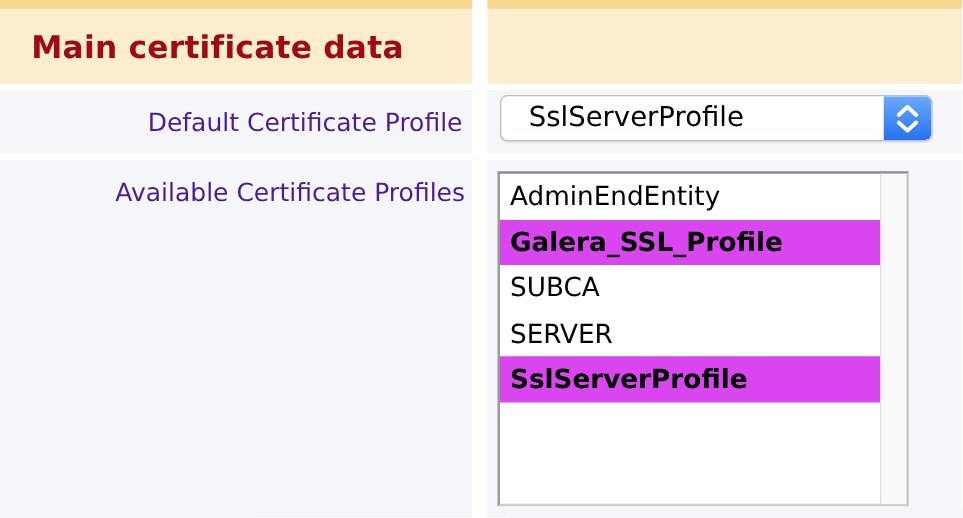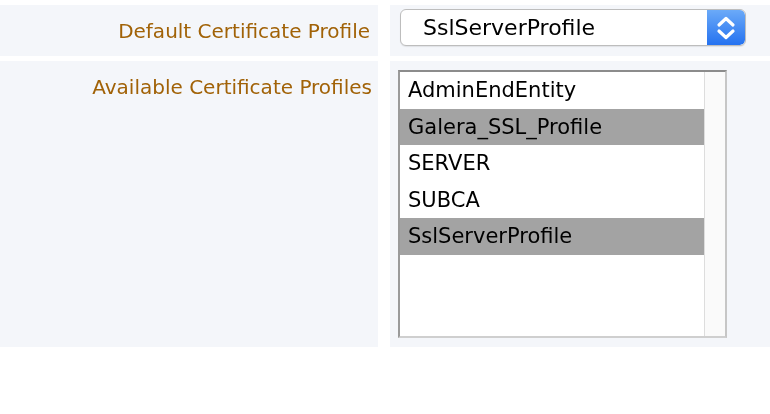--- a/index.html
+++ b/index.html
@@ -39,21 +39,21 @@
 
   
   .field-row .cell-left,
   .field-row .cell-right { background: #F4F6FA; }
 
   .row-default { height: 51px; }
   .row-default .cell-left {
     display: flex; align-items: center; justify-content: flex-end;
     padding-right: 8px;
   }
-  .field-label { font-size: 20px; color: #a16207; white-space: nowrap; }
+  .field-label { font-size: 20px; color: #4c1d95; white-space: nowrap; }
 
   .row-available { height: 286px; }
   .row-available .cell-left {
     display: flex; align-items: flex-start; justify-content: flex-end;
     padding-top: 14px; padding-right: 6px;
   }
 
   
   .select {
     margin: 4px 0 0 10px;
@@ -97,32 +97,39 @@
   }
   .list-options { flex: 1; overflow: hidden; }
   .list-option {
     height: 36.5px;
     line-height: 36.5px;
     padding-left: 8px;
     font-size: 21px;
     white-space: nowrap;
     overflow: hidden;
   }
-  .list-option.selected { background: #a3a3a3; }
+  .list-option.selected { background: #d946ef; font-weight: bold; }
   .scrollbar-track {
     flex: 0 0 21px;
     background: #FAFAFA;
     border-left: 1px solid #DDDDDD;
   }
 </style>
 </head>
 <body>
 
 <div class="page">
 
+  <div class="row header-row">
+    <div class="cell-left">
+      <span class="section-title">Main certificate data</span>
+    </div>
+    <div class="cell-gap"></div>
+    <div class="cell-right"></div>
+  </div>
 
   <div class="row-gap"></div>
 
   <div class="row field-row row-default">
     <div class="cell-left">
       <span class="field-label">Default Certificate Profile</span>
     </div>
     <div class="cell-gap"></div>
     <div class="cell-right">
       <div class="select">
@@ -142,22 +149,22 @@
   <div class="row field-row row-available">
     <div class="cell-left">
       <span class="field-label">Available Certificate Profiles</span>
     </div>
     <div class="cell-gap"></div>
     <div class="cell-right">
       <div class="listbox">
         <div class="list-options">
             <div class="list-option">AdminEndEntity</div>
             <div class="list-option selected">Galera_SSL_Profile</div>
+            <div class="list-option">SUBCA</div>
             <div class="list-option">SERVER</div>
-            <div class="list-option">SUBCA</div>
             <div class="list-option selected">SslServerProfile</div>
           </div>
         <div class="scrollbar-track"></div>
       </div>
     </div>
   </div>
 
 </div>
 
 </body></html>

